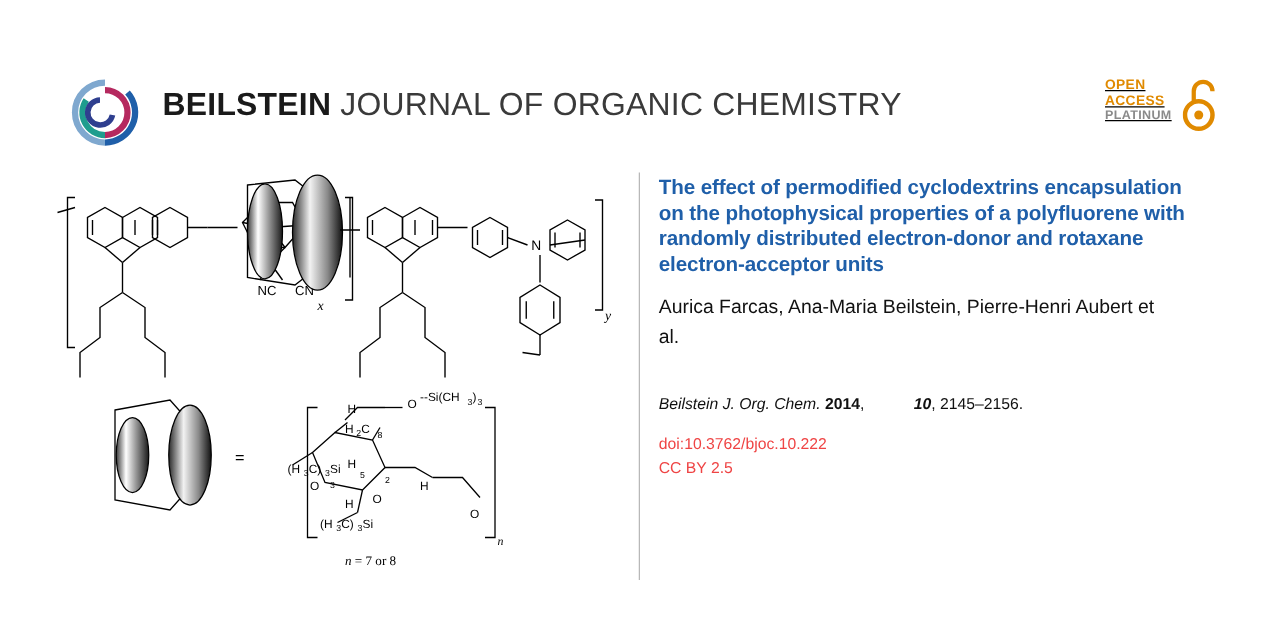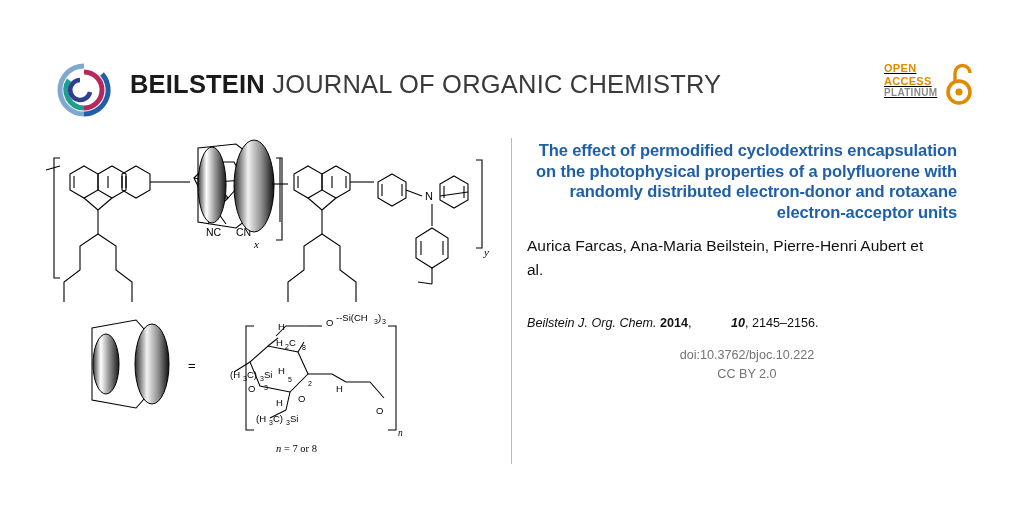--- a/index.html
+++ b/index.html
@@ -108,21 +108,20 @@
     width: 440px;
   }
   .art-title {
     color: #1f5fa9;
     font-weight: bold;
     font-size: 16.5px;
     line-height: 20.5px;
     letter-spacing: -0.1px;
     margin: 0 0 12px 0;
     width: 430px;
-    text-align: right;
   }
   .authors {
     color: #111;
     font-size: 15.5px;
     line-height: 24px;
     margin: 0;
     width: 400px;
   }
   .citation {
     margin-top: 34px;
@@ -140,22 +139,21 @@
     font-weight: bold;
   }
   .citation .pp {
     font-style: normal;
     font-weight: normal;
   }
   .doi {
     margin-top: 16px;
     font-size: 12.6px;
     line-height: 19px;
-    color: #737373;
-    text-align: center;
+    color: #ef4444;
   }
   
   .graphic {
     position: absolute;
     left: 40px;
     top: 130px;
     width: 460px;
     height: 340px;
   }
   .graphic svg { display: block; }
@@ -385,17 +383,17 @@
 
     <div class="citation">
       <span>Beilstein J. Org. Chem.</span>
       <span class="yr">2014</span><span class="pp">,</span>
       <span class="vol">10</span><span class="pp">,</span>
       <span class="pp">2145–2156.</span>
     </div>
 
     <div class="doi">
       <div>doi:10.3762/bjoc.10.222</div>
-      <div>CC BY 2.0</div>
+      <div>CC BY 2.5</div>
     </div>
   </div>
 
 </div>
 
 </body></html>

